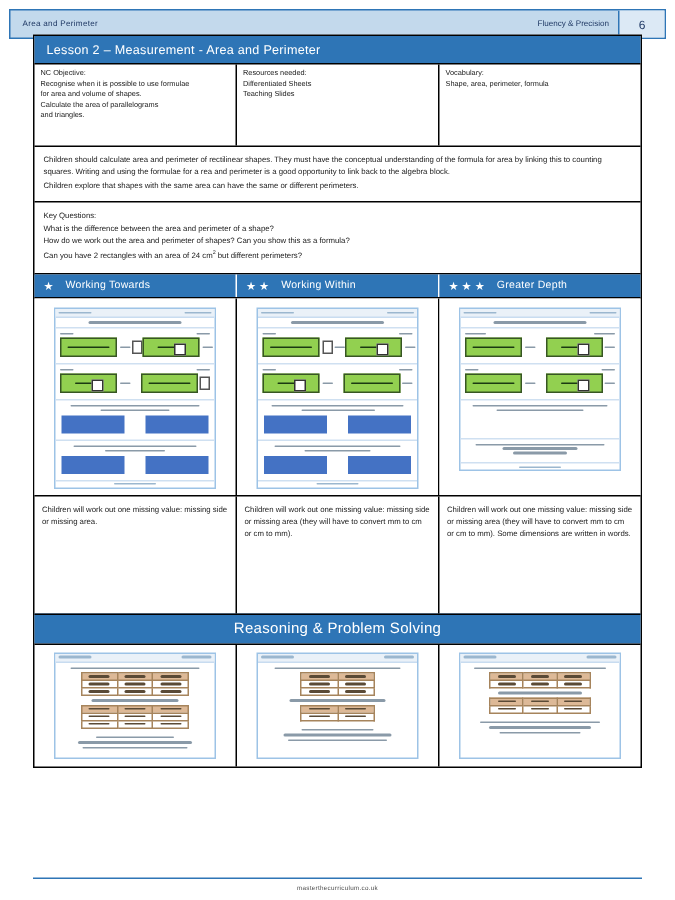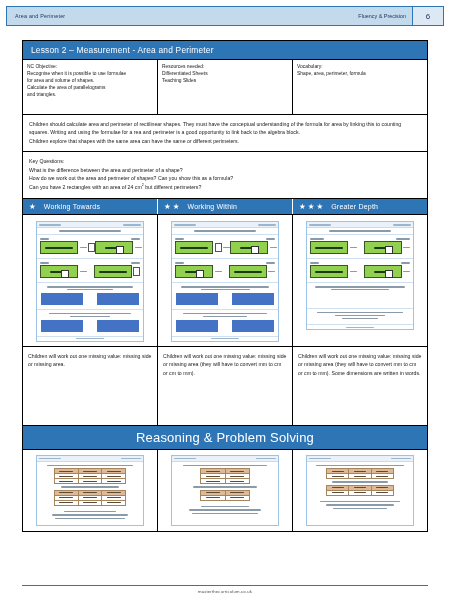--- a/index.html
+++ b/index.html
@@ -20,21 +20,21 @@
   .topbar-left{font-size:5.4px;color:#1f3864;padding-left:8px;letter-spacing:.2px;}
   .topbar-right{margin-left:auto;font-size:5.4px;color:#1f3864;padding-right:6px;}
   .pagenum-box{
     width:30px;height:18px;border-left:1px solid #2e75b6;
     background:#dce9f5;display:flex;align-items:center;justify-content:center;
     font-size:8px;color:#1f3864;
   }
 
   
   .frame{
-    position:absolute;left:22px;top:40px;width:406px;
+    position:absolute;left:22px;top:23px;width:406px;
     border:1px solid #000;box-sizing:border-box;background:#fff;
   }
   .lesson-title{
     background:#2e75b6;color:#ffffff;font-size:8.4px;
     padding:4px 8px;letter-spacing:.2px;
   }
 
   
   .info-row{display:flex;border-top:1px solid #000;}
   .info-cell{
@@ -117,21 +117,21 @@
   .desc-cell{
     flex:1;border-right:1px solid #000;padding:5px 5px 6px 5px;
     font-size:5.2px;line-height:1.62;color:#1a1a1a;box-sizing:border-box;
     min-height:78px;
   }
   .desc-cell:last-child{border-right:none;}
 
   
   .reason-band{
     border-top:1px solid #000;background:#2e75b6;color:#fff;
-    text-align:center;font-size:13px;padding:4px 0;letter-spacing:.2px;
+    text-align:center;font-size:10px;padding:4px 0;letter-spacing:.2px;
   }
   .reason-row{display:flex;border-top:1px solid #000;}
   .reason-cell{
     flex:1;border-right:1px solid #000;padding:5px 4px 5px 4px;
     box-sizing:border-box;display:flex;justify-content:center;
   }
   .reason-cell:last-child{border-right:none;}
 
   
   .rs{width:108px;background:#fff;border:1px solid #9dc3e6;box-sizing:border-box;}

